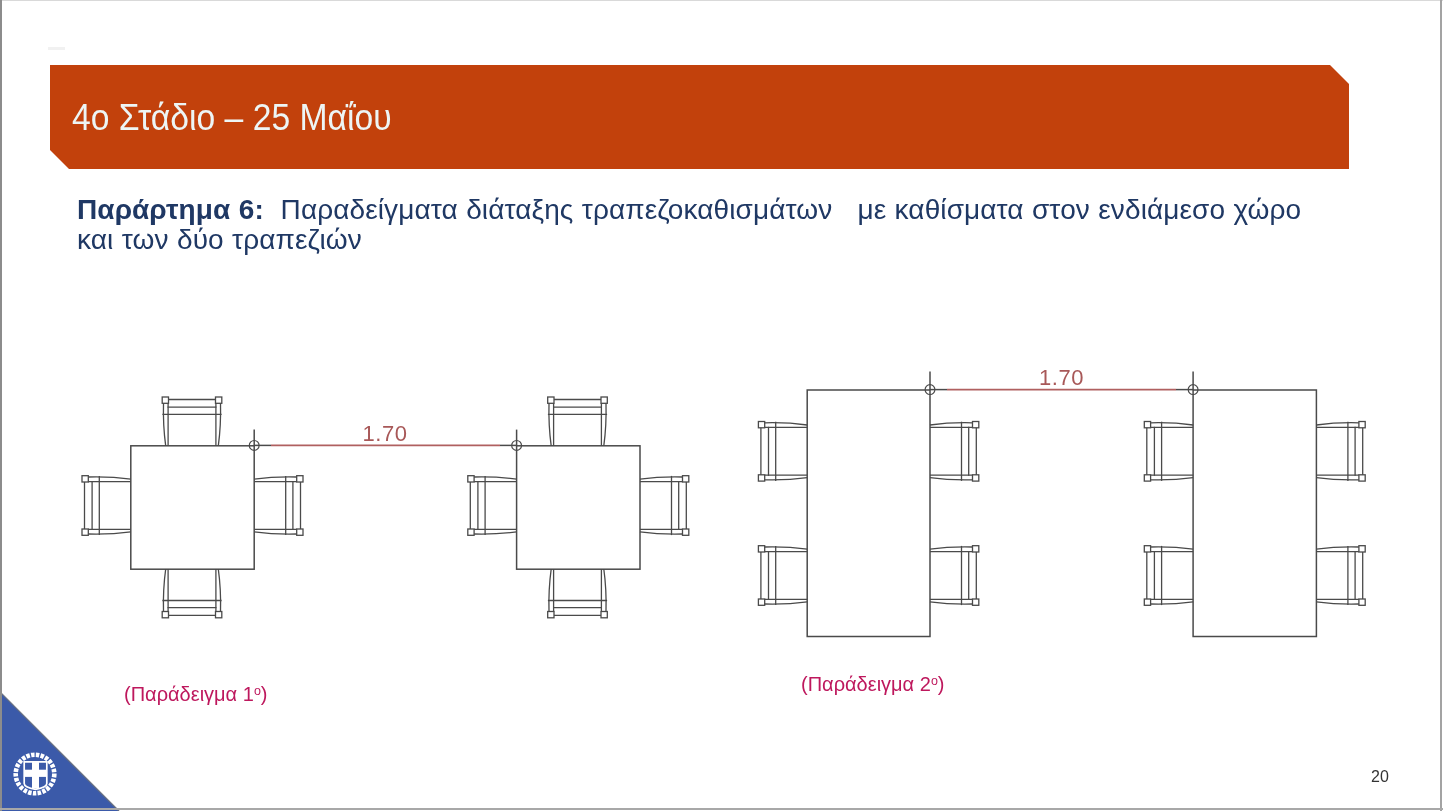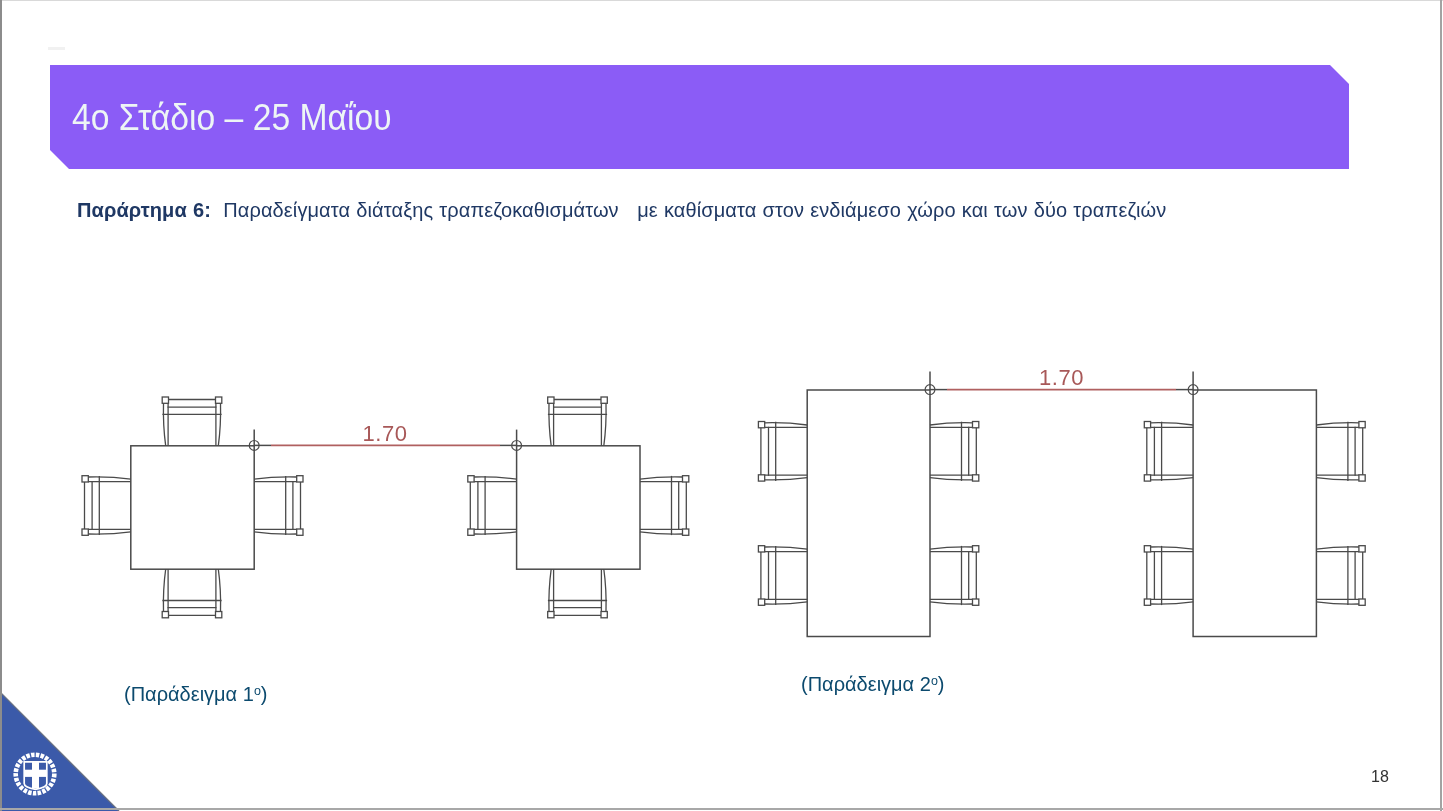--- a/index.html
+++ b/index.html
@@ -1,27 +1,27 @@
 <!DOCTYPE html>
 <html><head>
 <meta charset="utf-8">
 <style>
 html,body{margin:0;padding:0}
 body{width:1443px;height:811px;position:relative;background:#ffffff;
      font-family:"Liberation Sans",sans-serif;overflow:hidden}
 #echo{position:absolute;left:48px;top:47px;width:17px;height:3px;background:#f1f1f1}
-#banner{position:absolute;left:50px;top:65px;width:1299px;height:104px;background:#8b5cf6;
+#banner{position:absolute;left:50px;top:65px;width:1299px;height:104px;background:#c2410c;
   -webkit-clip-path:polygon(0px 0px,1280px 0px,1299px 19px,1299px 104px,19px 104px,0px 85px);
   clip-path:polygon(0px 0px,1280px 0px,1299px 19px,1299px 104px,19px 104px,0px 85px)}
 #banner .t{position:absolute;left:22px;top:31.5px;font-size:37px;color:#edf5f5;line-height:42.5px;
   transform:scaleX(0.91);transform-origin:left top;white-space:nowrap}
-#subtitle{position:absolute;left:77px;top:194.5px;width:1230px;font-size:20px;line-height:30.5px;
+#subtitle{position:absolute;left:77px;top:194.5px;width:1230px;font-size:28px;line-height:30.5px;
   color:#1f3864;letter-spacing:0.1px;word-spacing:0.5px}
 #subtitle b{font-weight:bold}
-.cap{position:absolute;font-size:20px;color:#0c4a6e}
+.cap{position:absolute;font-size:20px;color:#be185d}
 .cap sup{font-size:12.5px;vertical-align:6px}
 #cap1{left:124px;top:683px}
 #cap2{left:801px;top:673px}
 #pageno{position:absolute;left:1368px;top:768px;width:24px;text-align:center;font-size:16px;color:#333333}
 #bl{position:absolute;left:0;top:0;width:1443px;height:811px;pointer-events:none}
 
 #b-left{position:absolute;left:0;top:0;width:2px;height:811px;background:#8c8c8c}
 #b-top{position:absolute;left:0;top:0;width:1443px;height:1px;background:#d9d9d9}
 #b-right{position:absolute;left:1440px;top:0;width:2px;height:811px;background:#a3a3a3}
 #b-bottom{position:absolute;left:0;top:808px;width:1443px;height:2px;background:#a8a8a8}
@@ -108,18 +108,18 @@
     <circle cx="35" cy="774" r="19.3" fill="none" stroke="#ffffff" stroke-width="4.6" stroke-dasharray="3.5 1.3"></circle>
     <path d="M24.2,761.8 H46.8 V783.5 Q46.8,787.3 35.5,789.3 Q24.2,787.3 24.2,783.5 Z" fill="#3b5aa9" stroke="#ffffff" stroke-width="1.7"></path>
     <rect x="32" y="761.8" width="7" height="26.8" fill="#ffffff"></rect>
     <rect x="24.8" y="769.7" width="21.4" height="7.2" fill="#ffffff"></rect>
   </g>
 </g>
 </svg>
 
 <div class="cap" id="cap1">(Παράδειγμα 1<sup>ο</sup>)</div>
 <div class="cap" id="cap2">(Παράδειγμα 2<sup>ο</sup>)</div>
-<div id="pageno">18</div>
+<div id="pageno">20</div>
 
 <div id="b-top"></div>
 <div id="b-left"></div>
 <div id="b-right"></div>
 <div id="b-bottom"></div>
 
 </body></html>

